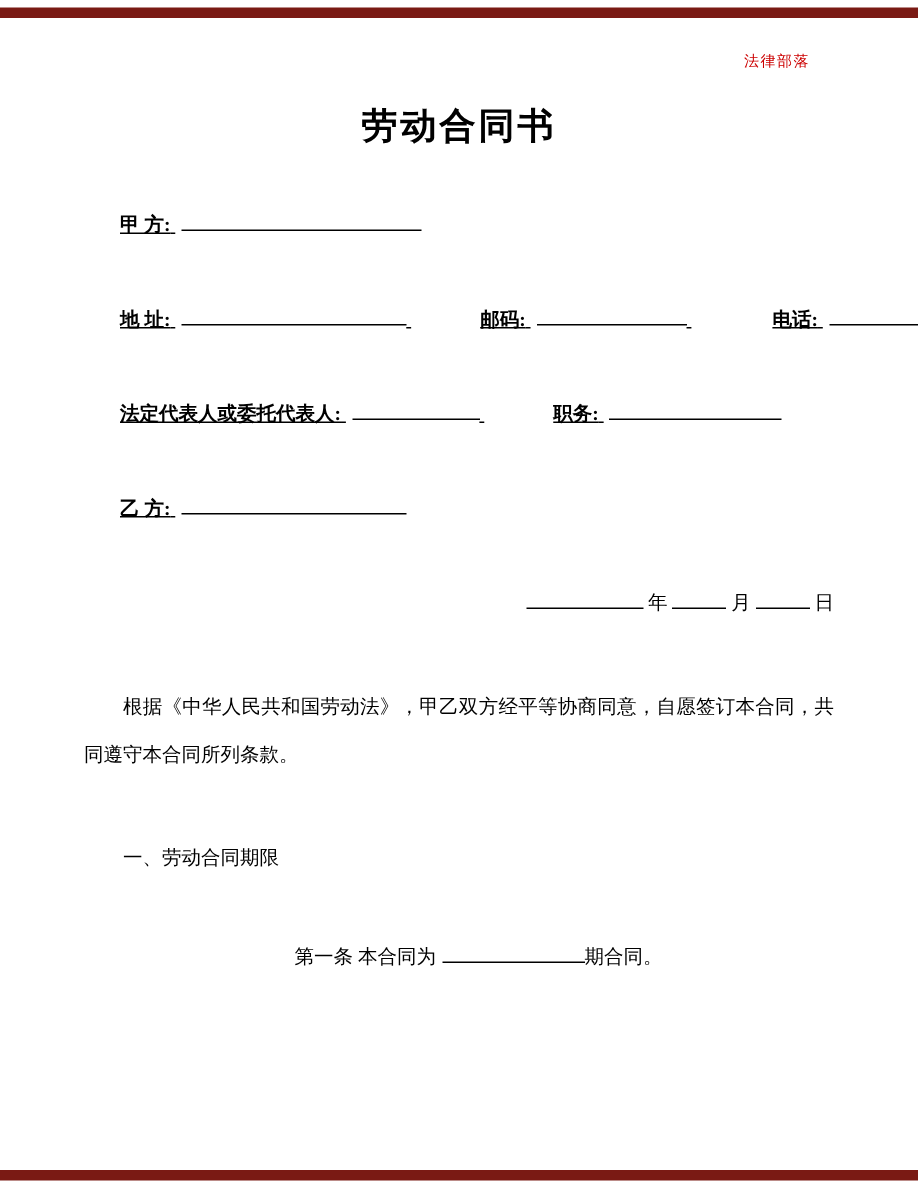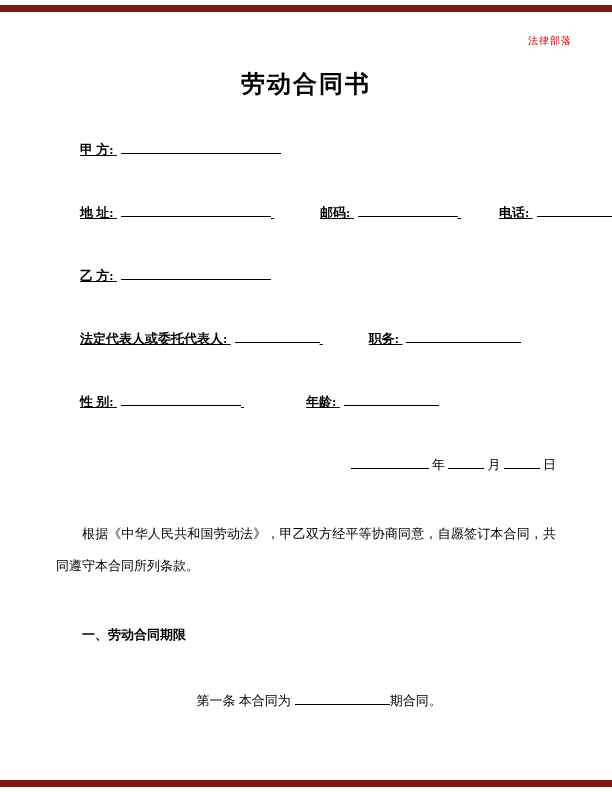--- a/index.html
+++ b/index.html
@@ -22,21 +22,21 @@
     left: 0;
     right: 0;
     height: 7px;
     background: #7a1a14;
   }
   .border-bar.top { top: 5px; }
   .border-bar.bottom { bottom: 5px; }
   .watermark {
     position: absolute;
     top: 34px;
-    right: 40px;
+    right: 72px;
     font-size: 10px;
     color: #cc0000;
     letter-spacing: 1px;
   }
   .content {
     padding: 68px 56px 0 56px;
     font-size: 13px;
   }
   .title {
     margin: 0 0 40px 0;
@@ -63,40 +63,40 @@
   .w150 { width: 150px; }
   .w120 { width: 120px; }
   .w115 { width: 115px; }
   .w105 { width: 105px; }
   .w100 { width: 100px; }
   .w95  { width: 95px;  }
   .w85  { width: 85px;  }
   .w230 { width: 230px; }
   .w78  { width: 78px;  }
   .w36  { width: 36px;  }
-  .gap38 { margin-left: 38px; }
+  .gap38 { margin-left: 54px; }
   .gap62 { margin-left: 62px; }
   .gap10 { margin-left: 10px; padding-left: 36px; }
   .date-row {
     margin: 0 0 46px 0;
     height: 17px;
     text-align: right;
     white-space: nowrap;
   }
   .date-row .ul { margin-left: 0; }
   .intro {
     margin: 11px 0 44px 0;
     line-height: 32px;
     text-indent: 2em;
     text-align: justify;
   }
   .section-heading {
     margin: 0 0 48px 26px;
     height: 17px;
-    font-weight: 700;
+    font-weight: 400;
   }
   .article-row {
     margin: 0 0 0 26px;
     height: 17px;
     white-space: nowrap;
     text-align: center;
   }
 </style>
 </head>
 <body>
@@ -120,37 +120,31 @@
     <div class="row">
       <span class="label">地 址:</span>
       <span class="ul w150"></span>
       <span class="label gap10">邮码:</span>
       <span class="ul w100"></span>
       <span class="label gap38">电话:</span>
       <span class="ul w105"></span>
     </div>
 
     <div class="row">
-      <span class="label">乙 方:</span>
-      <span class="ul w150"></span>
-    </div>
-
-    <div class="row">
       <span class="label">法定代表人或委托代表人:</span>
       <span class="ul w85"></span>
       <span class="label gap10">职务:</span>
       <span class="ul w115"></span>
     </div>
 
     <div class="row">
-      <span class="label">性 别:</span>
-      <span class="ul w120"></span>
-      <span class="label gap62">年龄:</span>
-      <span class="ul w95"></span>
+      <span class="label">乙 方:</span>
+      <span class="ul w150"></span>
     </div>
+
 
 
     <div class="date-row">
       <span class="ul w78"></span>
       <span>年</span>
       <span class="ul w36"></span>
       <span>月</span>
       <span class="ul w36"></span>
       <span>日</span>
     </div>

